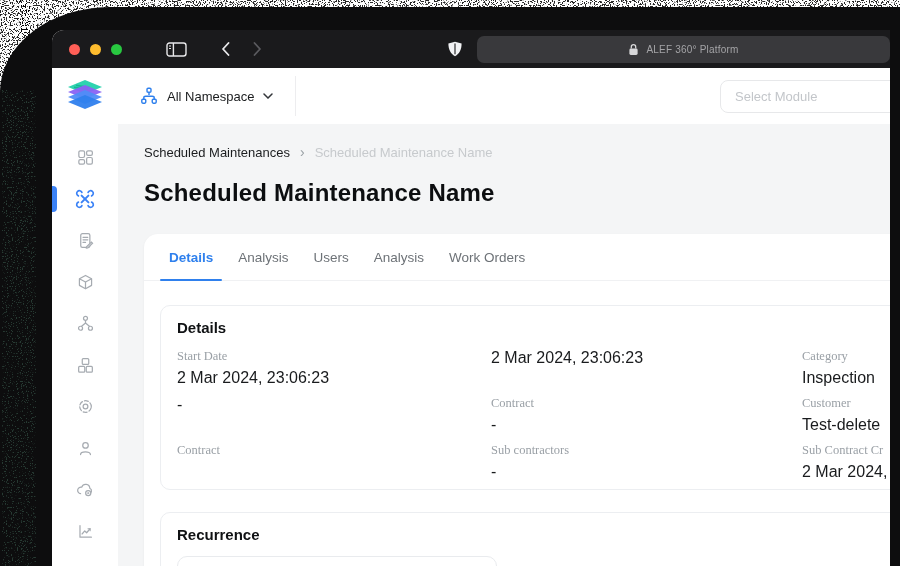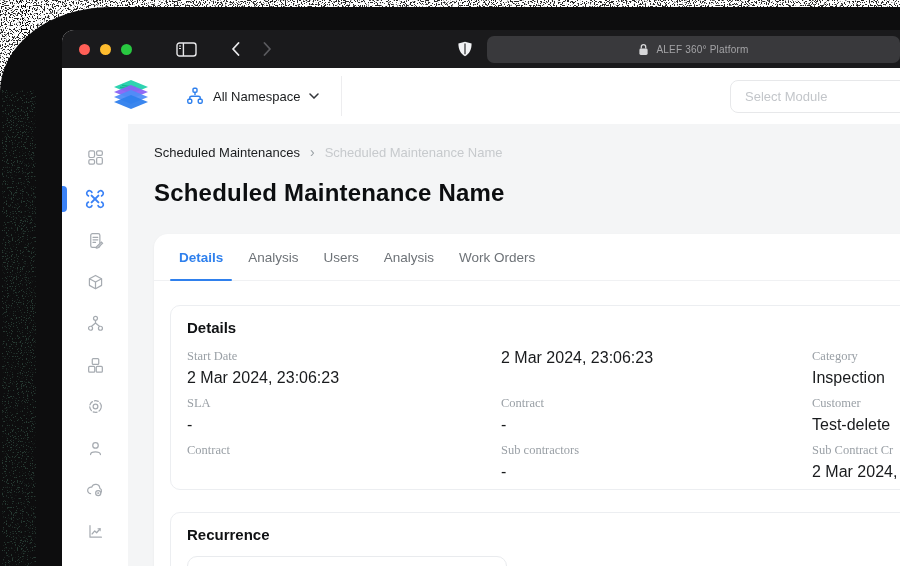--- a/index.html
+++ b/index.html
@@ -8,34 +8,34 @@
     font-family:"Liberation Sans", sans-serif;
   }
   
   .frame{
     position:absolute;left:0;top:7px;width:900px;height:559px;
     background:#0d0d0e;border-top-left-radius:110px 85px;
   }
   .noise-svg{position:absolute;left:0;top:0;pointer-events:none;}
   
   .window{
-    position:absolute;left:62px;top:30px;width:838px;height:536px;
+    position:absolute;left:52px;top:30px;width:838px;height:536px;
     border-top-left-radius:12px;overflow:hidden;background:#fff;
     display:flex;flex-direction:column;
   }
   .chrome{flex:0 0 38px;background:#1a1a1c;display:flex;align-items:center;}
   .lights{display:flex;gap:10px;margin-left:17px;}
   .chrome-icon{display:flex;align-items:center;}
   .addr-bar{
     margin-left:14px;width:600px;height:27px;background:#39393c;border-radius:7px;
     display:flex;align-items:center;justify-content:center;gap:7px;
   }
   .addr-text{font-size:10px;color:#a4a4a7;letter-spacing:.2px;}
   
-  .navbar{flex:0 0 56px;background:#fff;display:flex;align-items:center;padding-left:36px;}
+  .navbar{flex:0 0 56px;background:#fff;display:flex;align-items:center;}
   .ns-group{display:flex;align-items:center;gap:9px;margin-left:34px;}
   .ns-label{font-size:13px;font-weight:500;color:#1a1c1e;}
   .nav-divider{width:1px;height:40px;background:#ededef;margin-left:22px;}
   .spacer{flex:1;}
   .module-select{
     width:184px;height:33px;box-sizing:border-box;border:1px solid #e7e8ea;border-radius:8px;
     display:flex;align-items:center;padding-left:14px;margin-right:-14px;
     font-size:13px;color:#c3c6ca;background:#fff;
   }
   
@@ -295,21 +295,20 @@
                 <div class="field-value">2 Mar 2024, 23:06:23</div>
               </div>
               <div class="field">
                 <div class="field-value">2 Mar 2024, 23:06:23</div>
               </div>
               <div class="field">
                 <div class="field-label">Category</div>
                 <div class="field-value">Inspection</div>
               </div>
               <div class="field">
-                <div class="field-label">SLA</div>
                 <div class="field-value">-</div>
               </div>
               <div class="field">
                 <div class="field-label">Contract</div>
                 <div class="field-value">-</div>
               </div>
               <div class="field">
                 <div class="field-label">Customer</div>
                 <div class="field-value">Test-delete</div>
               </div>

